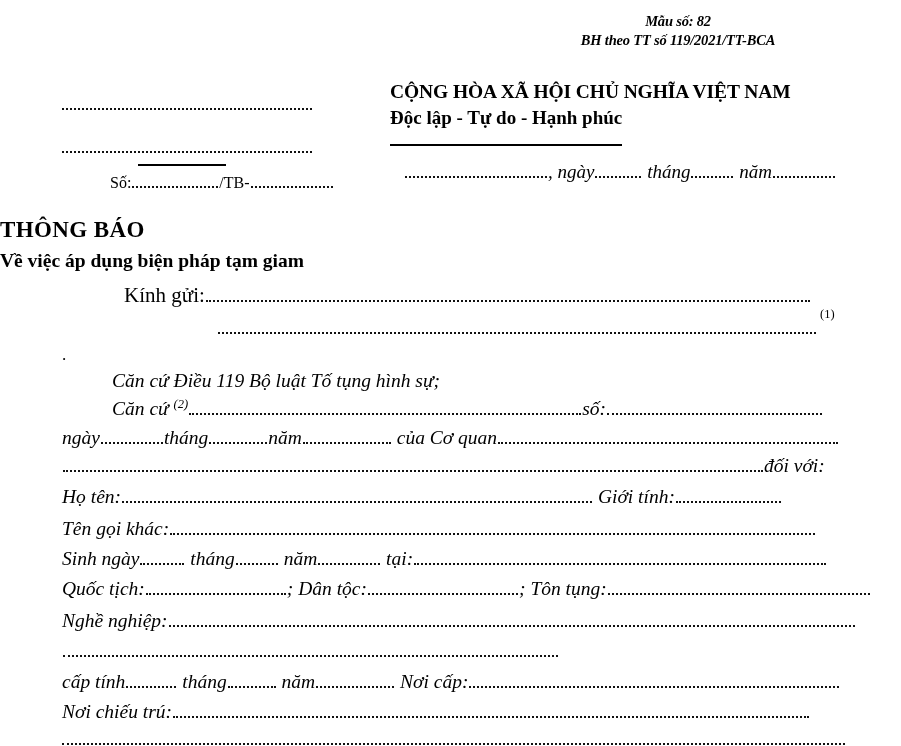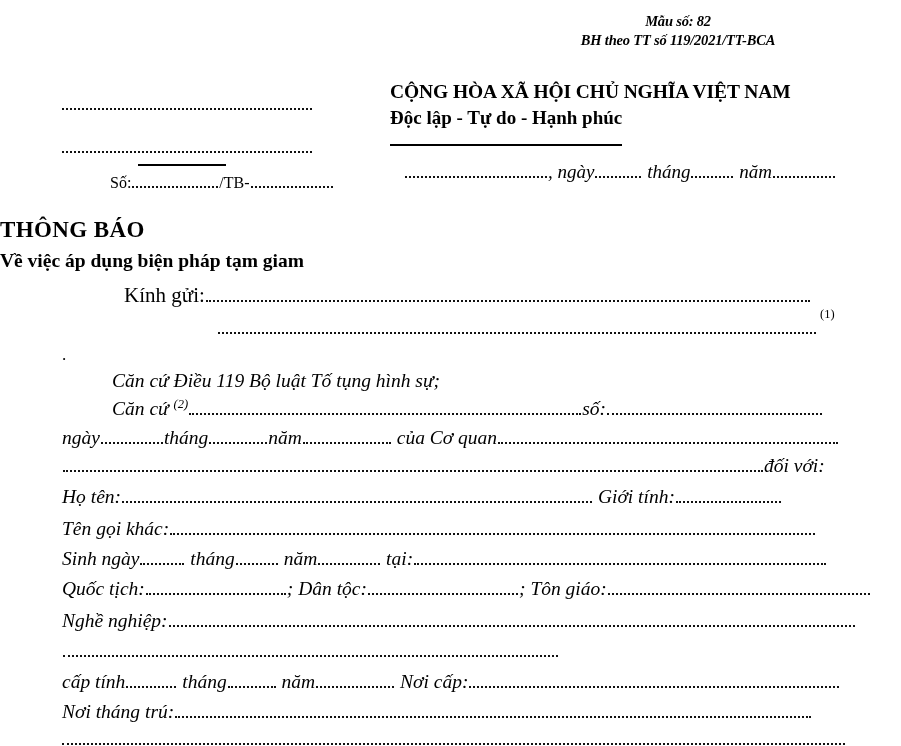--- a/index.html
+++ b/index.html
@@ -313,37 +313,37 @@
   </div>
 
   <div class="bodyline ln-sinh">
     <span>Sinh ngày</span><span class="dots w-sday"></span>
     <span>tháng</span><span class="dots w-smon"></span>
     <span>năm</span><span class="dots w-syear"></span>
     <span>tại:</span><span class="dots w-tai"></span>
   </div>
 
   <div class="bodyline ln-quoc">
-    <span>Quốc tịch:</span><span class="dots w-quoc"></span><span>; Dân tộc:</span><span class="dots w-dan"></span><span>; Tôn giáo:</span><span class="dots w-ton"></span>
+    <span>Quốc tịch:</span><span class="dots w-quoc"></span><span>; Dân tộc:</span><span class="dots w-dan"></span><span>; Tôn tụng:</span><span class="dots w-ton"></span>
   </div>
 
   <div class="bodyline ln-nghe">
     <span>Nghề nghiệp:</span><span class="dots w-nghe"></span>
   </div>
 
   <div class="bodyline ln-cmnd">
     <span class="dots w-cmnd"></span>
   </div>
 
   <div class="bodyline ln-cap">
     <span>cấp tính</span><span class="dots w-cday"></span>
     <span>tháng</span><span class="dots w-cmon"></span>
     <span>năm</span><span class="dots w-cyear"></span>
     <span>Nơi cấp:</span><span class="dots w-noicap"></span>
   </div>
 
   <div class="bodyline ln-noi">
-    <span>Nơi tháng trú:</span><span class="dots w-noitt"></span>
+    <span>Nơi chiếu trú:</span><span class="dots w-noitt"></span>
   </div>
 
   <div class="tail-dots"></div>
 
 </div>
 
 </body></html>

